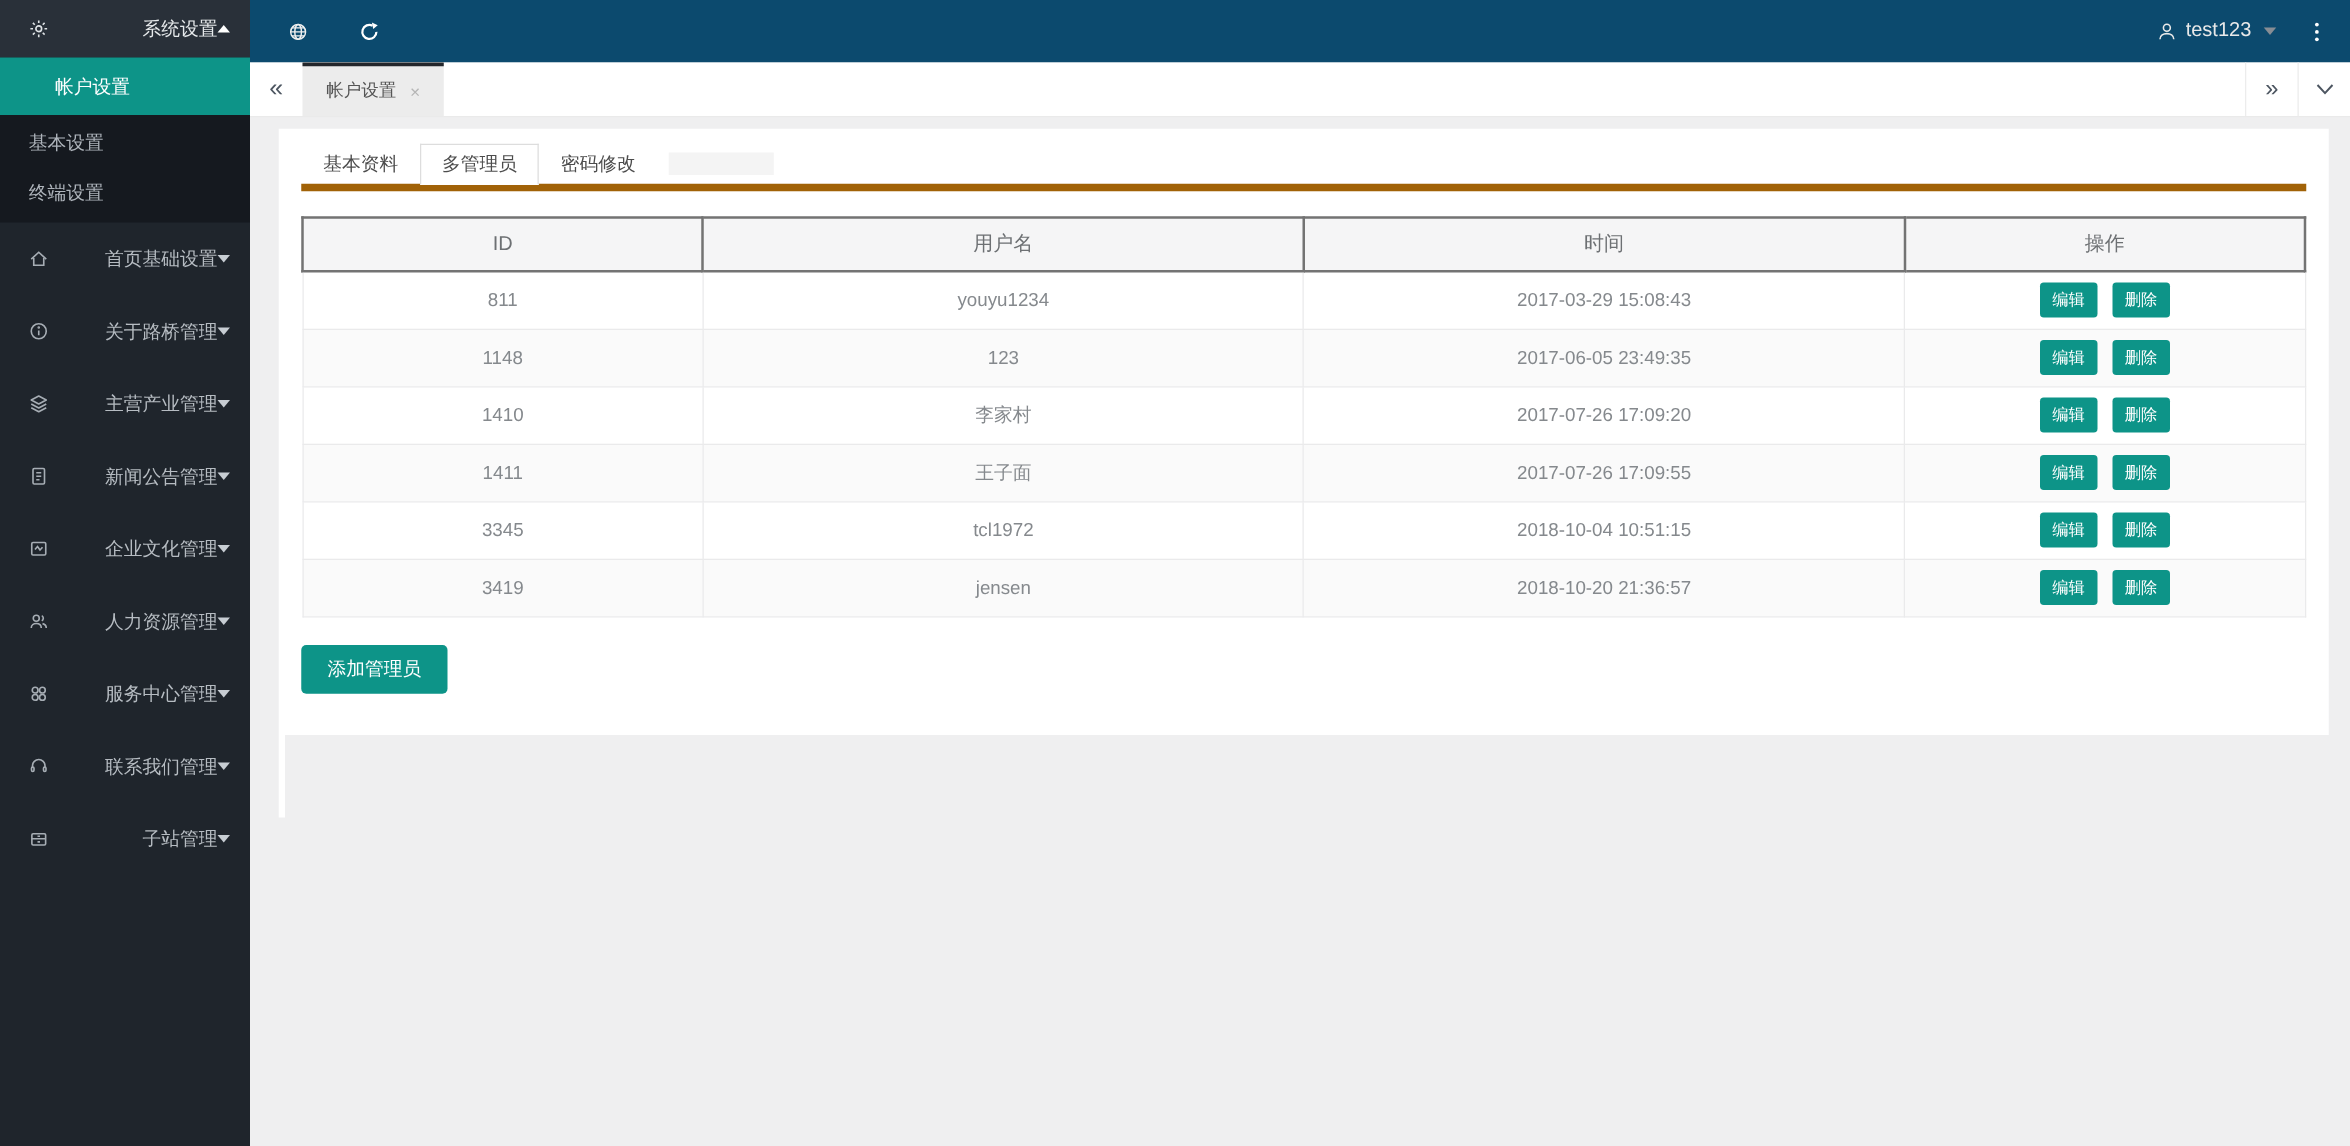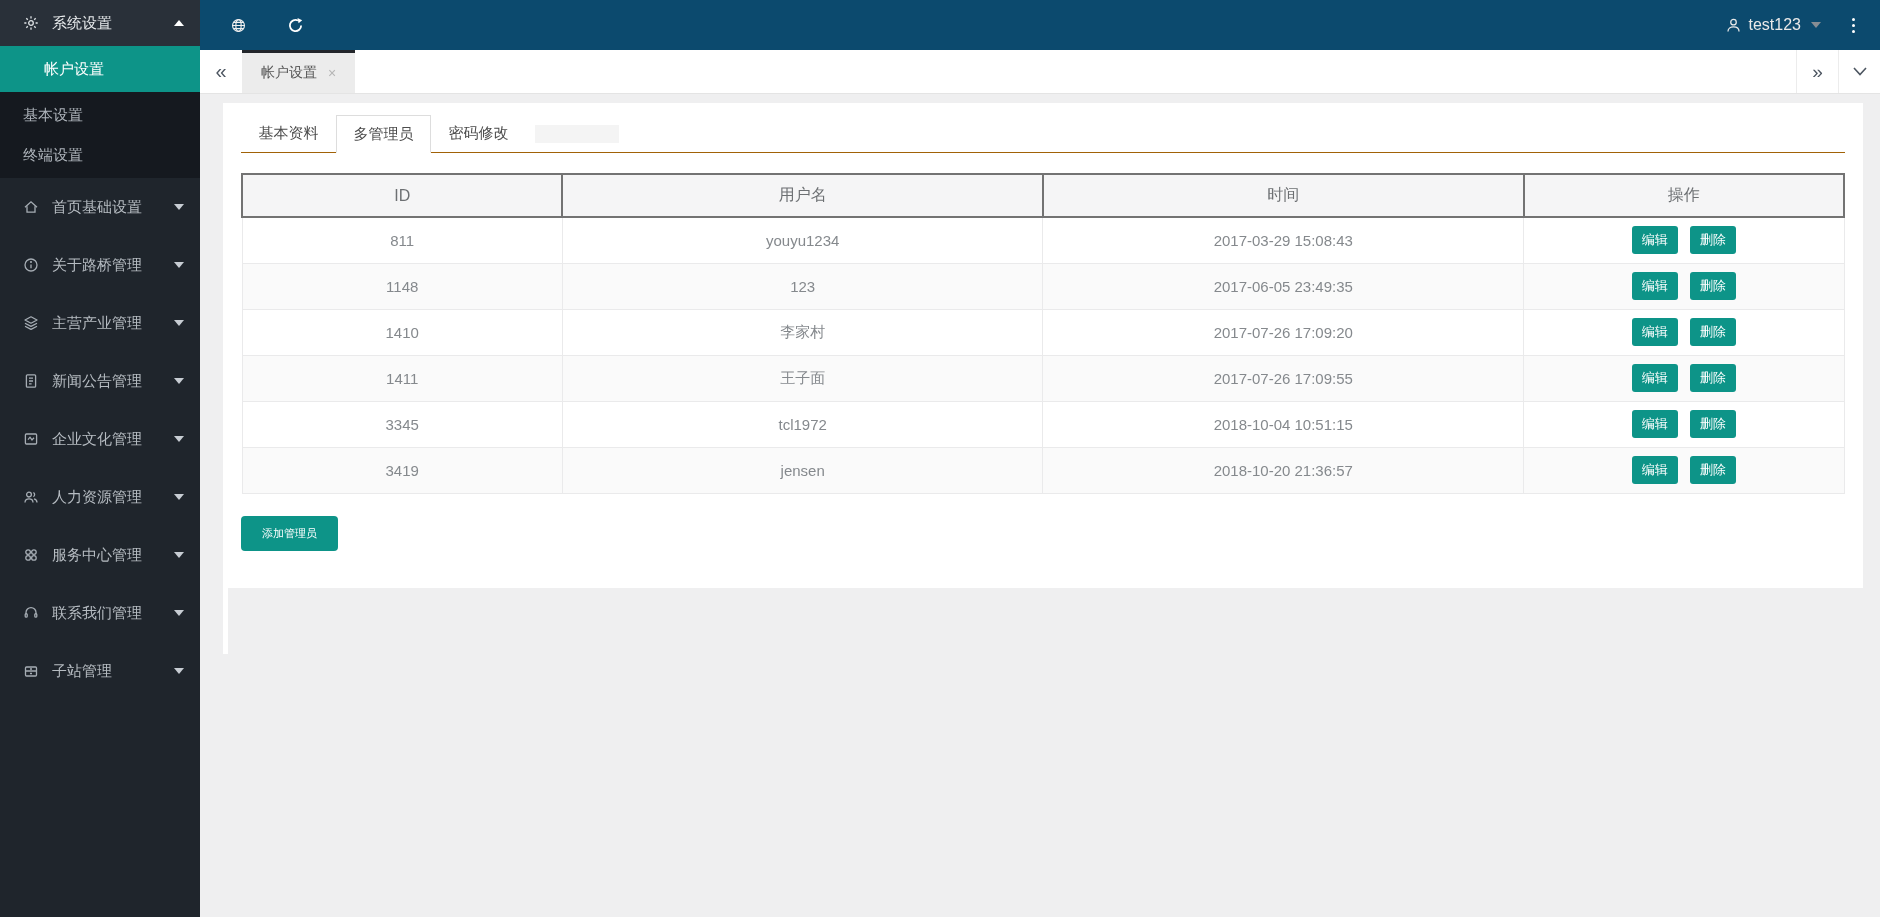--- a/index.html
+++ b/index.html
@@ -9,21 +9,21 @@
 
   
   .sidebar { width:200px; flex:0 0 200px; background:#1f252c; color:#b6bcc2; }
   .logo { height:48px; background:#0d9a8e; display:flex; align-items:center;
     padding-left:44px; color:#fff; font-size:17px; letter-spacing:1px; }
   .logo .ico { display:flex; margin-right:9px; }
   .nav-group { height:58px; display:flex; align-items:center; padding:0 16px 0 22px;
     font-size:15px; cursor:pointer; }
   .nav-group.sys { height:46px; background:#293039; color:#e7eaec; }
   .nav-ico { width:17px; display:flex; justify-content:center; margin-right:13px; flex:0 0 17px; }
-  .nav-label { flex:1; white-space:nowrap; }
+  .nav-label { flex:1; white-space:nowrap;text-align:right; }
   .caret-down { width:0; height:0; border-left:5px solid transparent; border-right:5px solid transparent;
     border-top:6px solid #c7cdd3; }
   .caret-up { width:0; height:0; border-left:5px solid transparent; border-right:5px solid transparent;
     border-bottom:6px solid #ffffff; }
   .nav-active { height:46px; background:#0d9488; color:#fff; display:flex; align-items:center;
     padding-left:44px; font-size:15px; cursor:pointer; }
   .submenu { background:#15191f; padding:3px 0; }
   .submenu-item { height:40px; line-height:40px; padding-left:23px; font-size:15px;
     color:#aeb4bb; cursor:pointer; white-space:nowrap; }
 
@@ -49,36 +49,36 @@
   .tab-close { color:#b5b5b5; font-size:14px; margin-left:11px; cursor:pointer; }
   .tab-spacer { flex:1; }
   .tab-right { width:42px; border-left:1px solid #ececec; display:flex; align-items:center;
     justify-content:center; font-size:19px; color:#4d5661; cursor:pointer; }
 
   
   .content { flex:1; background:#efeff0; padding:9px 17px 0 23px; position:relative; }
   .panel { background:#fff; height:485px; padding:12px 18px 0; }
   .sliver { position:absolute; left:23px; top:494px; width:5px; height:66px; background:#fff; }
 
-  .ctabs { display:flex; align-items:stretch; height:38px; border-bottom:1px solid #a16207; }
+  .ctabs { display:flex; align-items:stretch; height:38px; border-bottom:6px solid #a16207; }
   .ctab { width:95px; display:flex; align-items:center; justify-content:center;
     font-size:15px; color:#4c4c4c; cursor:pointer; }
   .ctab.active { border:1px solid #ddd; border-bottom:1px solid #fff; margin-bottom:-1px;
     background:#fff; }
   .skeleton { width:84px; height:18px; background:#f4f4f4; align-self:center; margin-left:9px; }
 
   table { width:100%; margin-top:20px; border-collapse:collapse; table-layout:fixed; }
   th { background:#f5f5f6; border:2px solid #737373; height:43px; font-weight:normal;
     font-size:16px; color:#6d7073; }
   td { border:1px solid #eaeaeb; height:46px; text-align:center; font-size:15px; color:#85898d; }
   tbody tr:nth-child(even) { background:#fafafa; }
   .row-btn { background:#0d9488; color:#fff; border:none; border-radius:3px; font-size:13px;
     padding:5px 10px; margin:0 4px; cursor:pointer; }
   .add-btn { margin-top:22px; background:#0d9488; color:#fff; border:none; border-radius:4px;
-    font-size:11px; padding:10px 21px; cursor:pointer; }
+    font-size:15px; padding:10px 21px; cursor:pointer; }
 
   svg { display:block; }
 </style>
 </head>
 <body>
 
 <div class="app">
 
   <aside class="sidebar">
 

